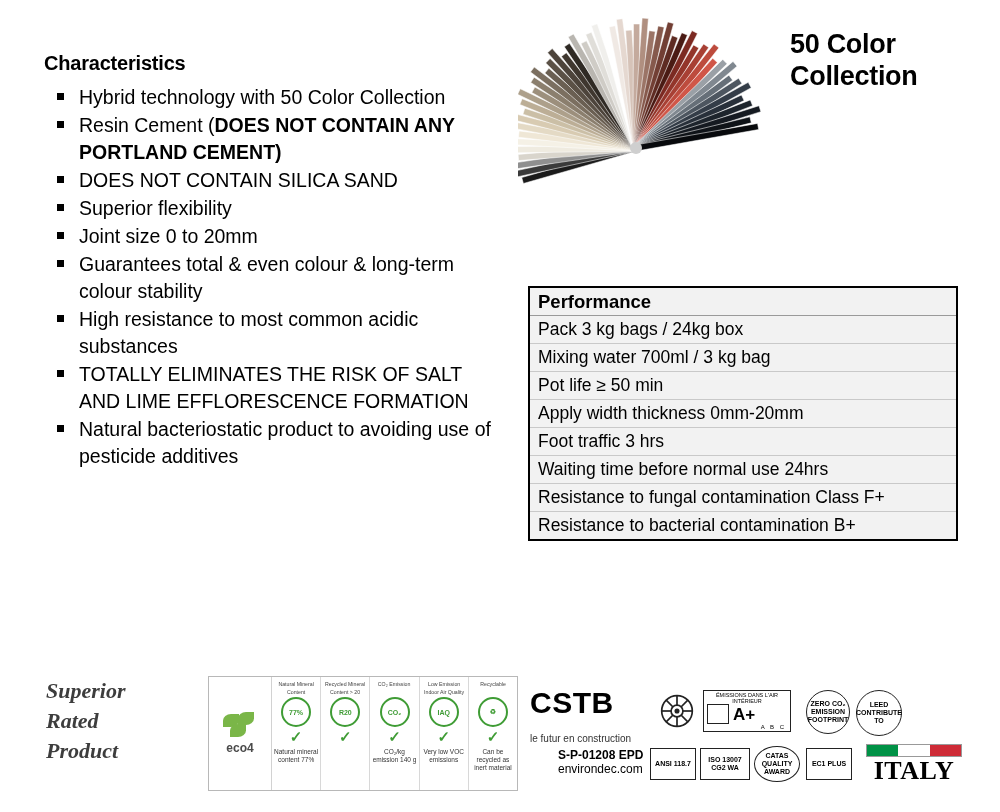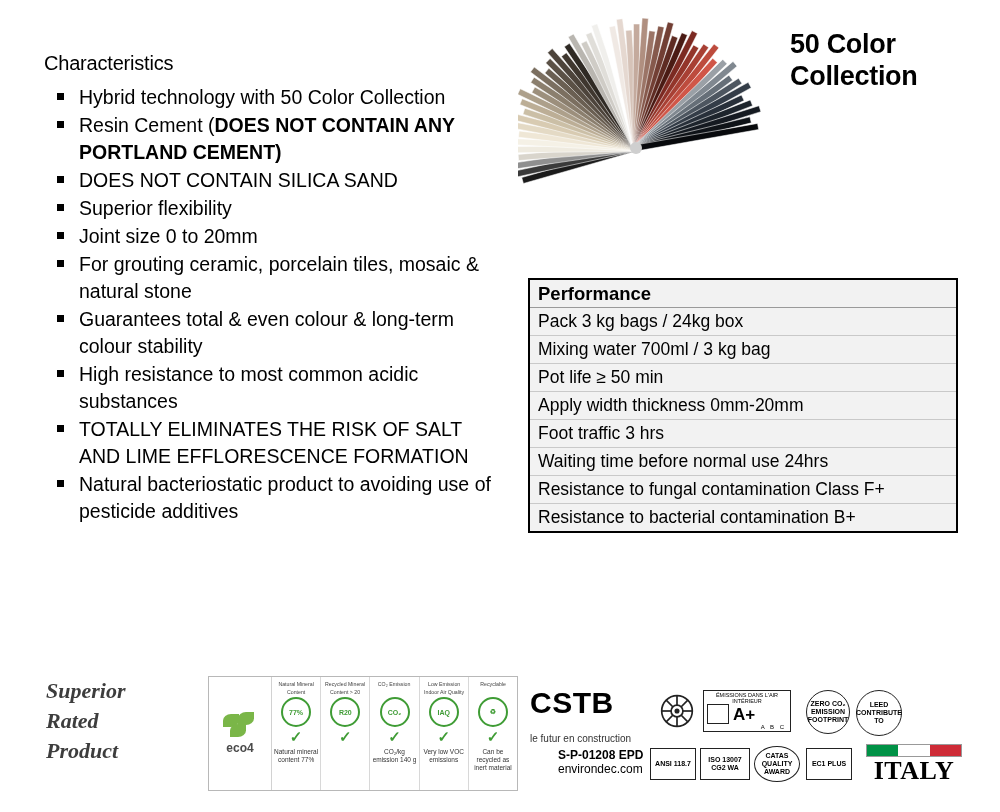--- a/index.html
+++ b/index.html
@@ -22,21 +22,21 @@
 
   
   #characteristics {
     position: absolute;
     left: 44px;
     top: 52px;
     width: 470px;
   }
   #char-title {
     font-size: 20px;
-    font-weight: normal;
+    font-weight: bold;
     letter-spacing: -0.2px;
     margin-bottom: 4px;
   }
   .char-list {
     list-style: none;
     margin: 9px;
     padding: 0;
   }
   .char-item {
     position: relative;
@@ -74,21 +74,21 @@
     font-size: 27px;
     font-weight: bold;
     line-height: 32px;
     letter-spacing: -0.3px;
   }
 
   
   #performance {
     position: absolute;
     left: 528px;
-    top: 278px;
+    top: 286px;
     width: 430px;
     border: 2px solid #000;
     background: #ffffff;
     box-sizing: border-box;
   }
   .perf-row {
     font-size: 17.5px;
     line-height: 21px;
     padding: 3px 0 3px 8px;
     border-bottom: 1px solid #c9c9c9;
@@ -349,21 +349,20 @@
       <li class="char-item">
         <span class="bullet"></span>
         <span>Superior flexibility</span>
       </li>
       <li class="char-item">
         <span class="bullet"></span>
         <span>Joint size 0 to 20mm</span>
       </li>
       <li class="char-item">
         <span class="bullet"></span>
-        <span>For grouting ceramic, porcelain tiles, mosaic &amp; natural stone</span>
       </li>
       <li class="char-item">
         <span class="bullet"></span>
         <span>Guarantees total &amp; even colour &amp; long-term colour stability</span>
       </li>
       <li class="char-item">
         <span class="bullet"></span>
         <span>High resistance to most common acidic substances</span>
       </li>
       <li class="char-item bold">

